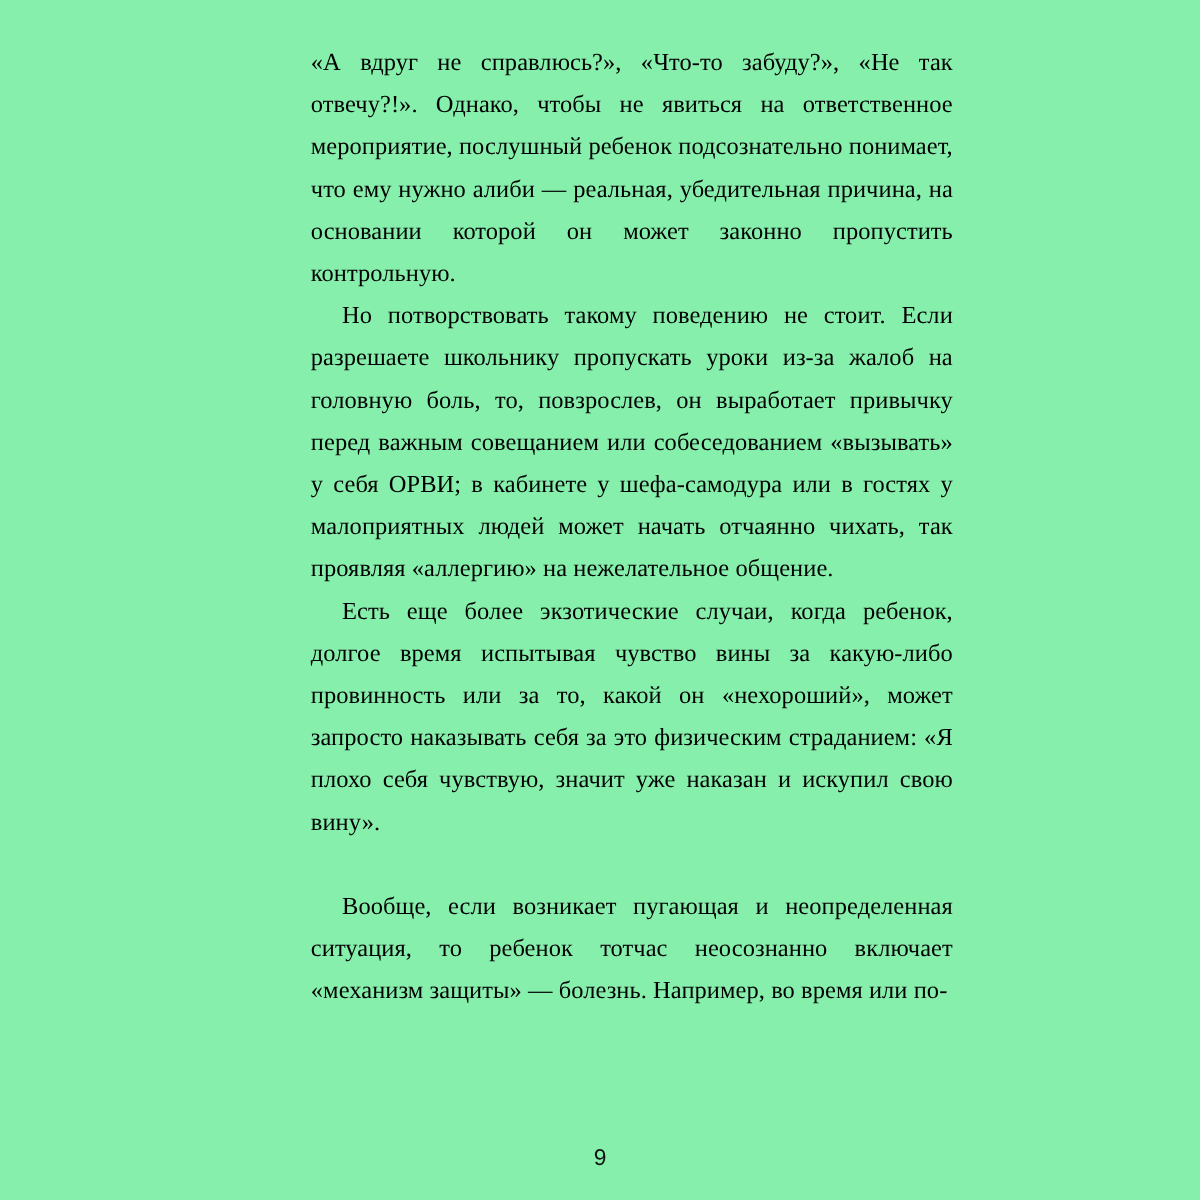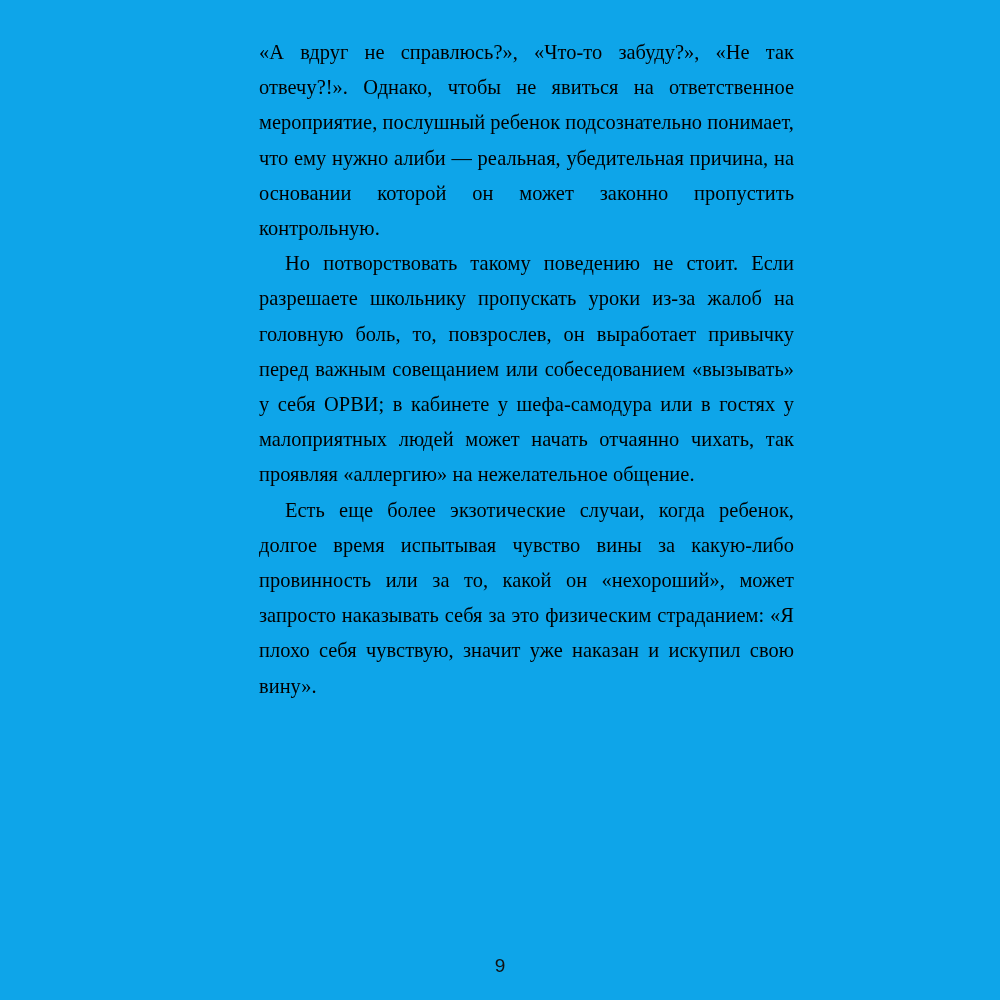--- a/index.html
+++ b/index.html
@@ -13,21 +13,21 @@
     background: #ffffff;
     font-family: "Liberation Serif", "DejaVu Serif", serif;
     color: #000000;
     overflow: hidden;
   }
 
   #page {
     position: relative;
     width: 1000px;
     height: 1000px;
-    background: #0ea5e9;
+    background: #86efac;
   }
 
   #text-block {
     position: absolute;
     left: 259px;
     top: 35px;
     width: 535px;
     text-align: justify;
     text-justify: inter-word;
     font-size: 20.4px;
@@ -69,17 +69,18 @@
 </style>
 </head>
 <body>
 
 <div id="page">
 
   <div id="text-block">
     <p class="cont">«А вдруг не справлюсь?», «Что-то забуду?», «Не так отвечу?!». Однако, чтобы не явиться на ответственное мероприятие, послушный ребенок подсознательно понимает, что ему нужно алиби — реальная, убедительная причина, на основании которой он может законно пропустить контрольную.</p>
     <p>Но потворствовать такому поведению не стоит. Если разрешаете школьнику пропускать уроки из-за жалоб на головную боль, то, повзрослев, он выработает привычку перед важным совещанием или собеседованием «вызывать» у себя ОРВИ; в кабинете у шефа-самодура или в гостях у малоприятных людей может начать отчаянно чихать, так проявляя «аллергию» на нежелательное общение.</p>
     <p>Есть еще более экзотические случаи, когда ребенок, долгое время испытывая чувство вины за какую-либо провинность или за то, какой он «нехороший», может запросто наказывать себя за это физическим страданием: «Я плохо себя чувствую, значит уже наказан и искупил свою вину».</p>
+    <p class="spaced-before">Вообще, если возникает пугающая и неопределенная ситуация, то ребенок тотчас неосознанно включает «механизм защиты» — болезнь. Например, во время или по-</p>
   </div>
 
   <div id="page-number">9</div>
 
 </div>
 
 </body></html>

